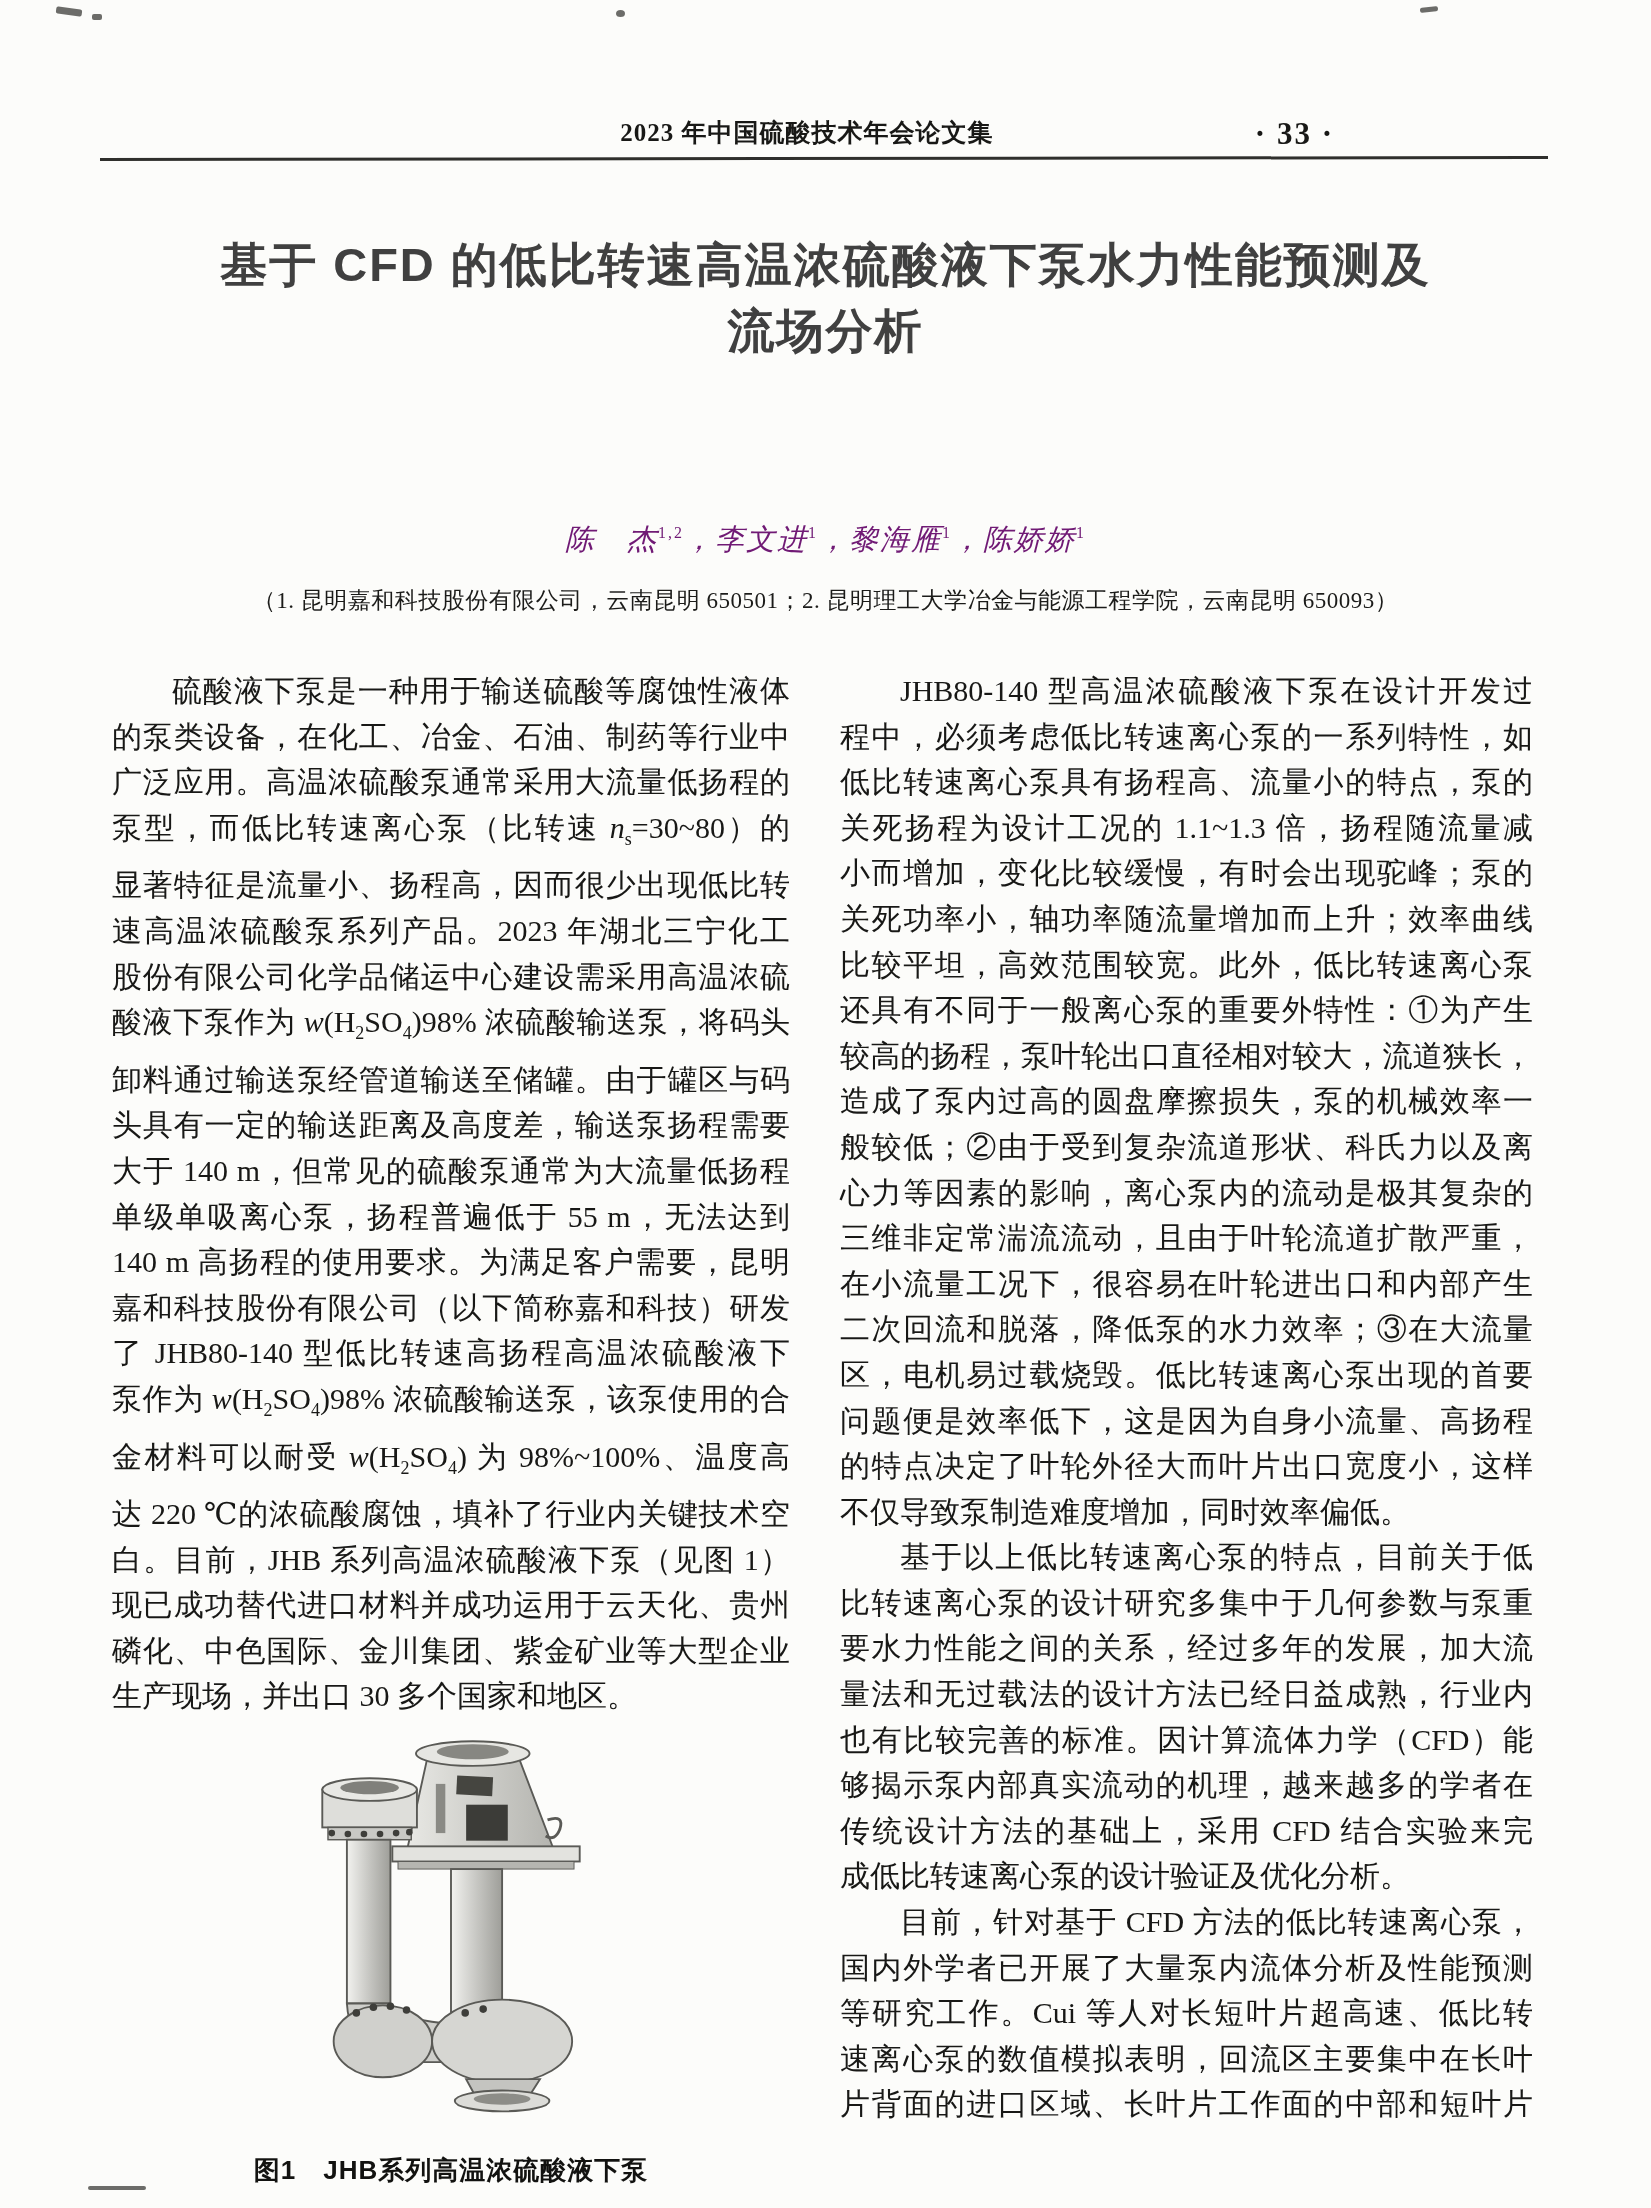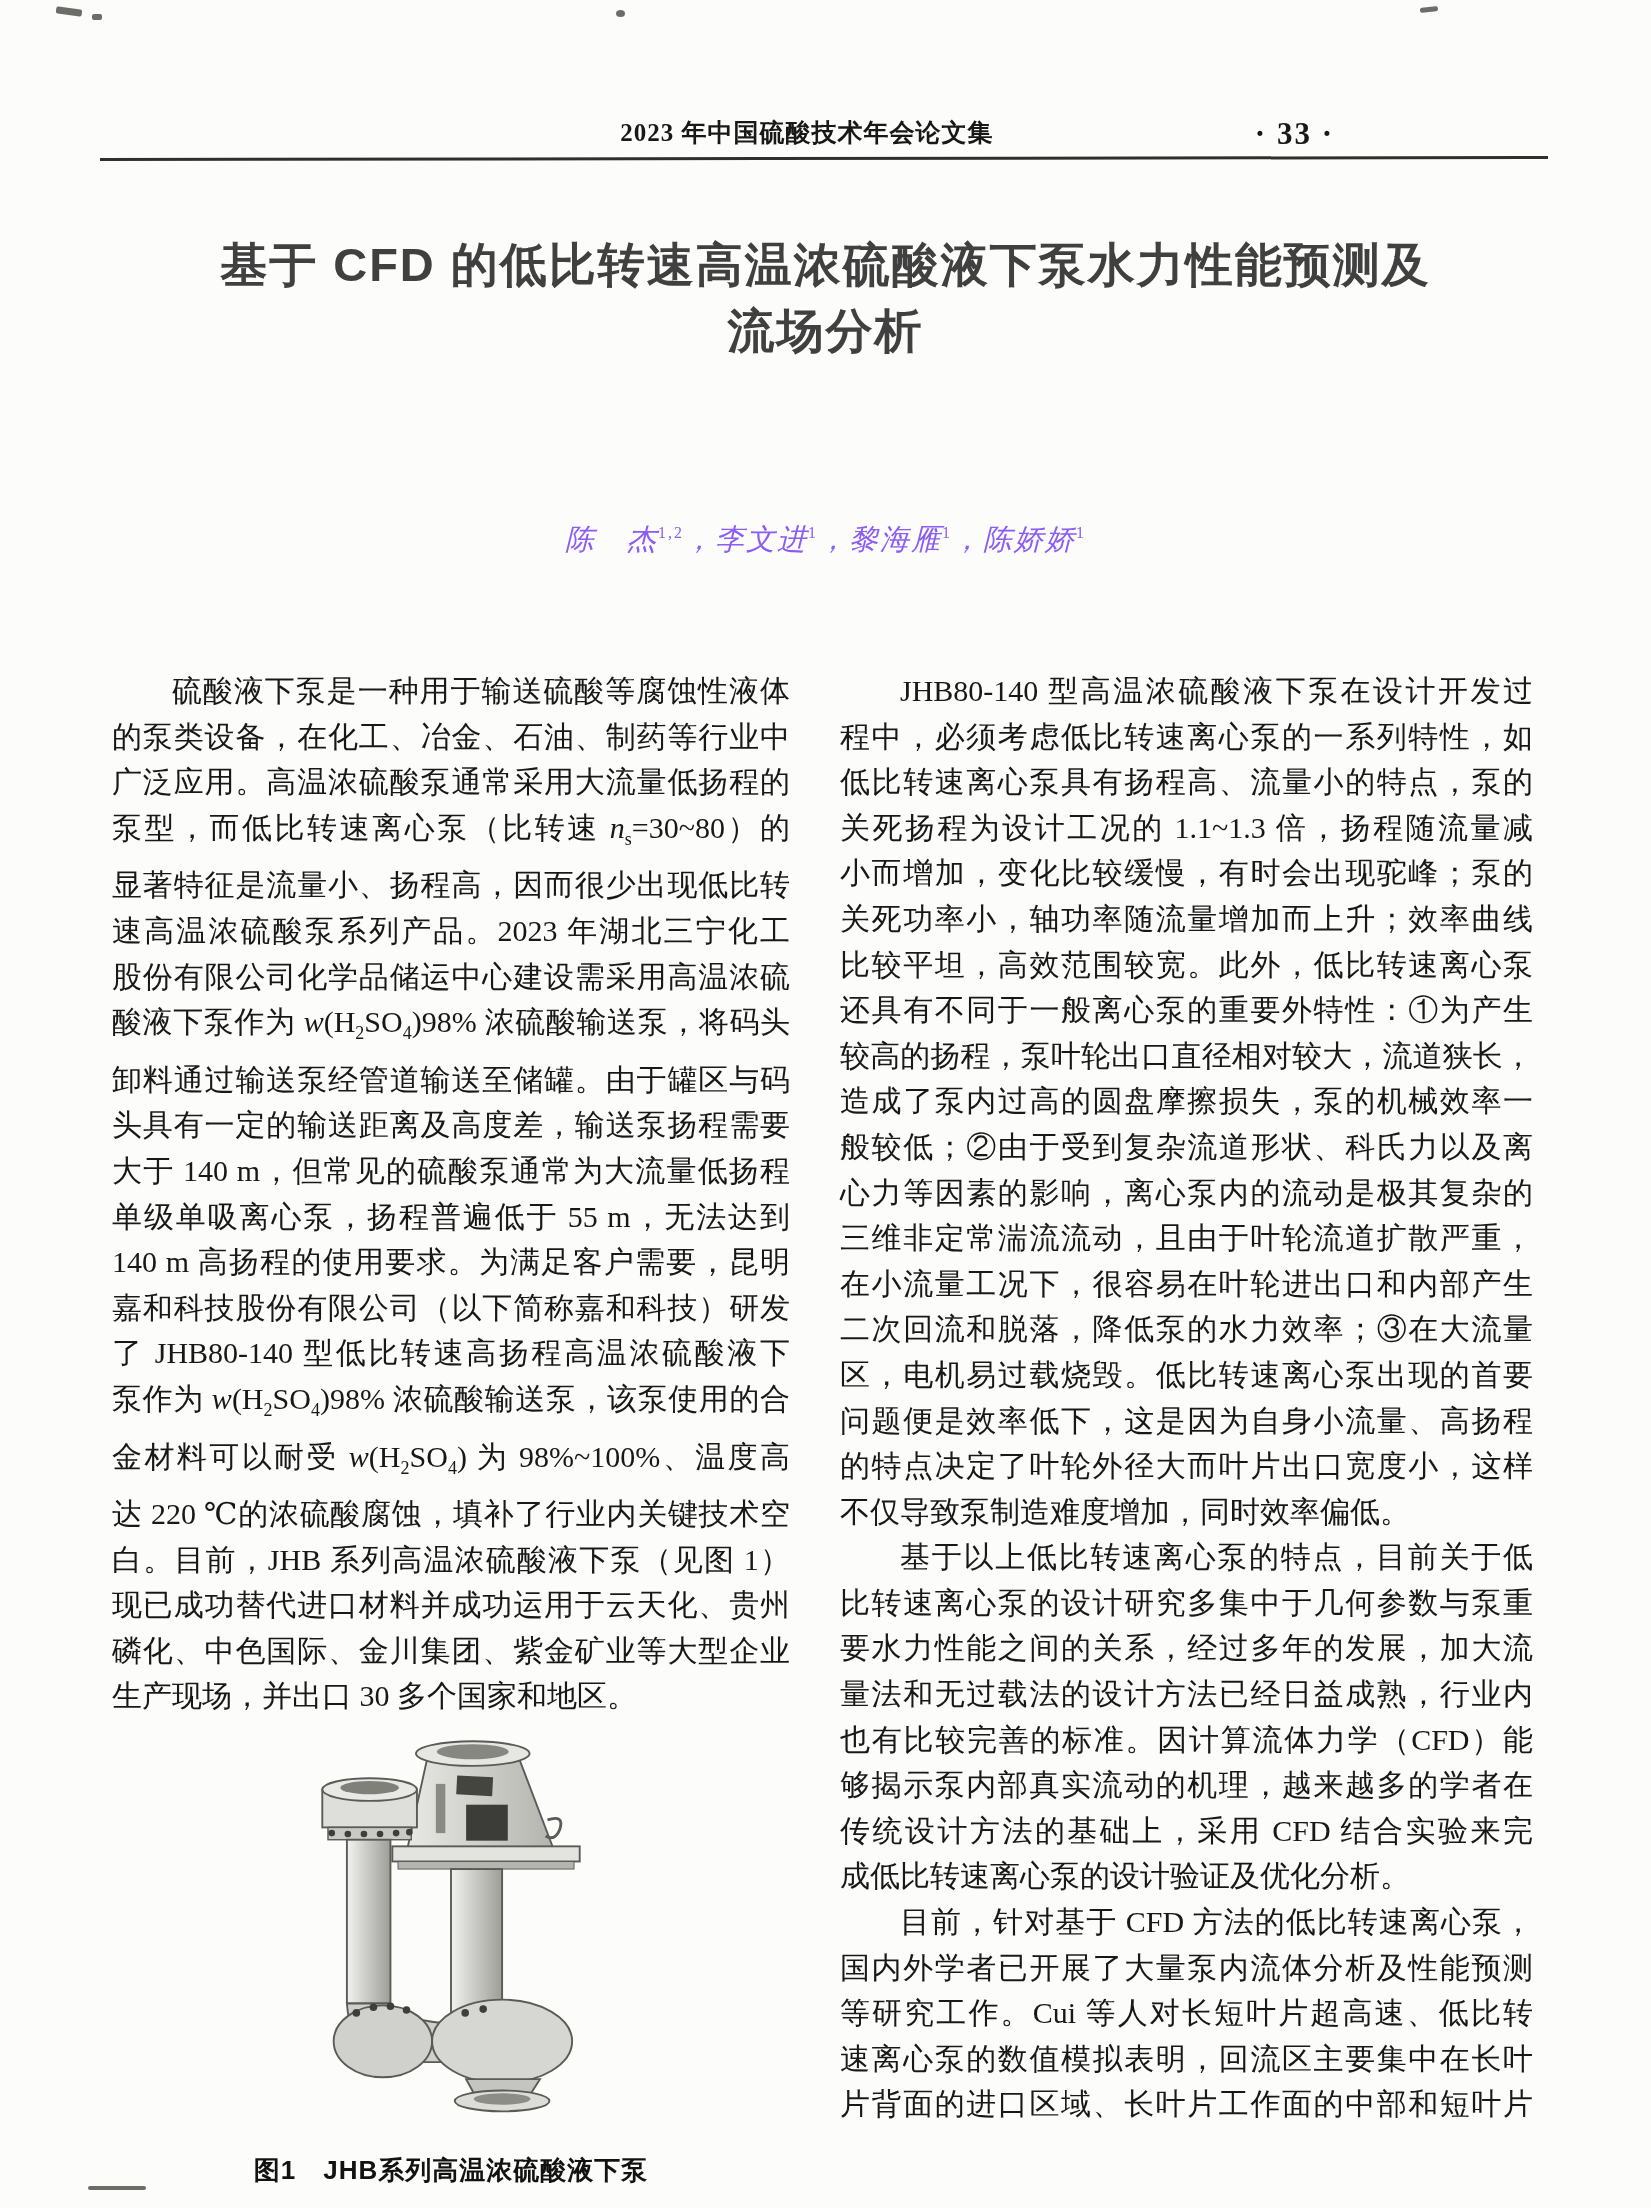--- a/index.html
+++ b/index.html
@@ -18,21 +18,21 @@
   .rule{position:absolute;top:157px;left:100px;width:1448px;height:3px;background:#2f2f2c;transform:rotate(-0.08deg);}
   
   .paper-title{
     position:absolute;top:232px;left:0;width:100%;text-align:center;
     font-family:"Liberation Sans","DejaVu Sans",sans-serif;
     font-weight:700;font-size:47px;line-height:66px;letter-spacing:2px;color:#404040;
   }
   
   .authors{
     position:absolute;top:520px;left:0;width:100%;text-align:center;
-    font-style:italic;font-size:29px;letter-spacing:2px;color:#8b5cf6;
+    font-style:italic;font-size:29px;letter-spacing:2px;color:#701a75;
   }
   .authors sup{font-size:0.55em;font-style:normal;}
   .affiliation{
     position:absolute;top:585px;left:0;width:100%;text-align:center;
     font-size:23px;letter-spacing:0.5px;color:#1b1b19;
   }
   
   .columns{position:absolute;top:668px;left:112px;width:1421px;display:flex;gap:50px;}
   .col{font-size:30px;line-height:45.6px;}
   .col.left{width:678px;}
@@ -73,20 +73,21 @@
     <span class="page-num">· 33 ·</span>
   </div>
   <div class="rule"></div>
 
   <div class="paper-title">
     <div>基于 CFD 的低比转速高温浓硫酸液下泵水力性能预测及</div>
     <div>流场分析</div>
   </div>
 
   <div class="authors">陈　杰<sup>1,2</sup>，李文进<sup>1</sup>，黎海雁<sup>1</sup>，陈娇娇<sup>1</sup></div>
+  <div class="affiliation">（1. 昆明嘉和科技股份有限公司，云南昆明 650501；2. 昆明理工大学冶金与能源工程学院，云南昆明 650093）</div>
 
   <div class="columns">
     <div class="col left">
       <div>
           <div class="tline indent">硫酸液下泵是一种用于输送硫酸等腐蚀性液体</div>
           <div class="tline">的泵类设备，在化工、冶金、石油、制药等行业中</div>
           <div class="tline">广泛应用。高温浓硫酸泵通常采用大流量低扬程的</div>
           <div class="tline">泵型，而低比转速离心泵（比转速 <i>n</i><sub>s</sub>=30~80）的</div>
           <div class="tline">显著特征是流量小、扬程高，因而很少出现低比转</div>
           <div class="tline">速高温浓硫酸泵系列产品。2023 年湖北三宁化工</div>

